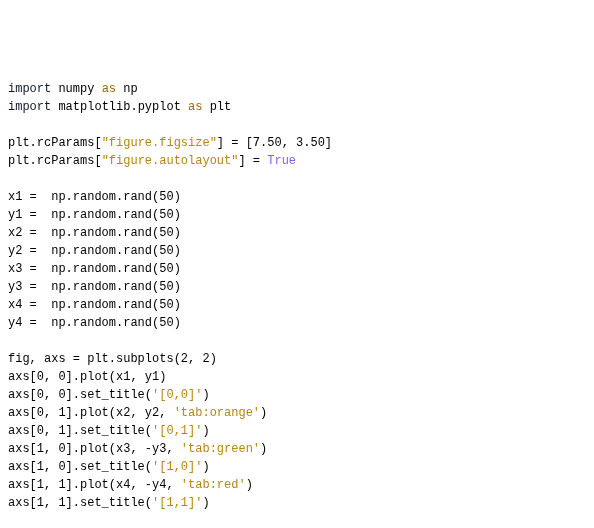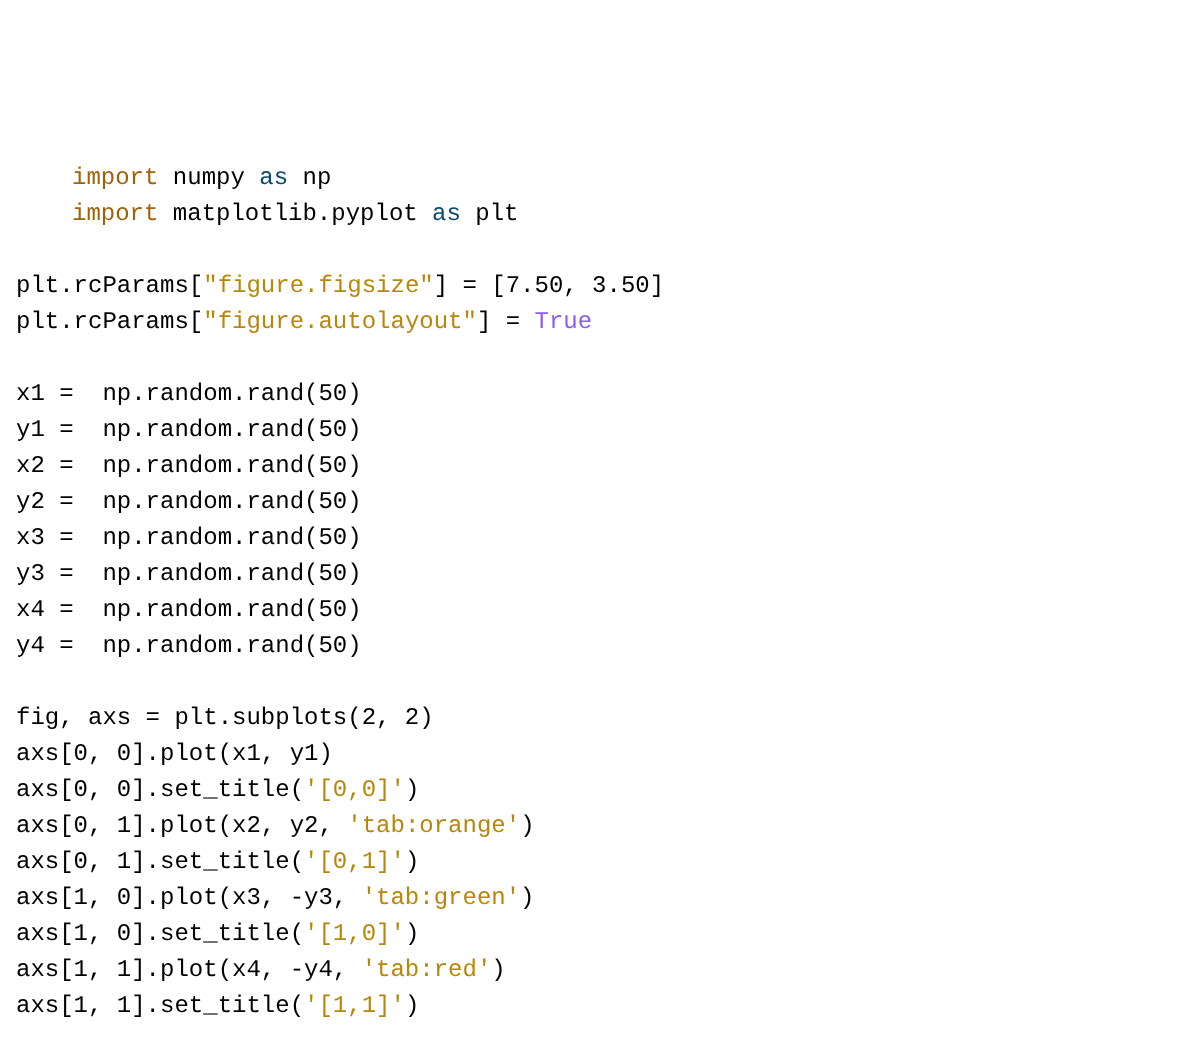--- a/index.html
+++ b/index.html
@@ -5,22 +5,22 @@
     body {
       margin: 0;
       padding: 8px;
       background: #ffffff;
       font-family: "Courier New", Courier, monospace;
       font-size: 12px;
       line-height: 1.5;
       color: #000000;
       white-space: pre;
     }
-    .kw-import { color: #a16207; margin-left: 28px; }
-    .kw-as { color: #0c4a6e; margin-top: 37px; }
+    .kw-import { color: #0f172a; }
+    .kw-as { color: #a16207; margin-top: 37px; }
     .str { color: #b8860b; }
     .true { color: #8b5cf6; }
     .code-line { display: block; }
   </style>
 </head>
 <body>
 
 
 
 <span class="code-line"><span class="kw-import">import</span><span> numpy </span><span class="kw-as">as</span><span> np</span></span><span class="code-line"><span class="kw-import">import</span><span> matplotlib.pyplot </span><span class="kw-as">as</span><span> plt</span></span><span class="code-line"> </span><span class="code-line"><span>plt.rcParams[</span><span class="str">"figure.figsize"</span><span>] = [7.50, 3.50]</span></span><span class="code-line"><span>plt.rcParams[</span><span class="str">"figure.autolayout"</span><span>] = </span><span class="true">True</span></span><span class="code-line"> </span><span class="code-line"><span>x1 =  np.random.rand(50)</span></span><span class="code-line"><span>y1 =  np.random.rand(50)</span></span><span class="code-line"><span>x2 =  np.random.rand(50)</span></span><span class="code-line"><span>y2 =  np.random.rand(50)</span></span><span class="code-line"><span>x3 =  np.random.rand(50)</span></span><span class="code-line"><span>y3 =  np.random.rand(50)</span></span><span class="code-line"><span>x4 =  np.random.rand(50)</span></span><span class="code-line"><span>y4 =  np.random.rand(50)</span></span><span class="code-line"> </span><span class="code-line"><span>fig, axs = plt.subplots(2, 2)</span></span><span class="code-line"><span>axs[0, 0].plot(x1, y1)</span></span><span class="code-line"><span>axs[0, 0].set_title(</span><span class="str">'[0,0]'</span><span>)</span></span><span class="code-line"><span>axs[0, 1].plot(x2, y2, </span><span class="str">'tab:orange'</span><span>)</span></span><span class="code-line"><span>axs[0, 1].set_title(</span><span class="str">'[0,1]'</span><span>)</span></span><span class="code-line"><span>axs[1, 0].plot(x3, -y3, </span><span class="str">'tab:green'</span><span>)</span></span><span class="code-line"><span>axs[1, 0].set_title(</span><span class="str">'[1,0]'</span><span>)</span></span><span class="code-line"><span>axs[1, 1].plot(x4, -y4, </span><span class="str">'tab:red'</span><span>)</span></span><span class="code-line"><span>axs[1, 1].set_title(</span><span class="str">'[1,1]'</span><span>)</span></span><span class="code-line"> </span>

